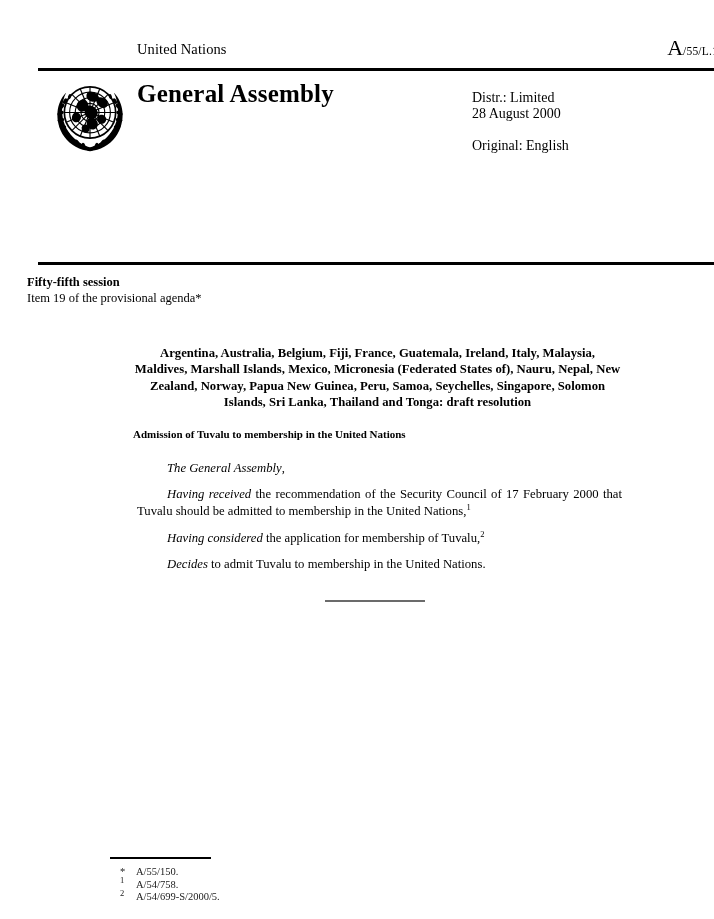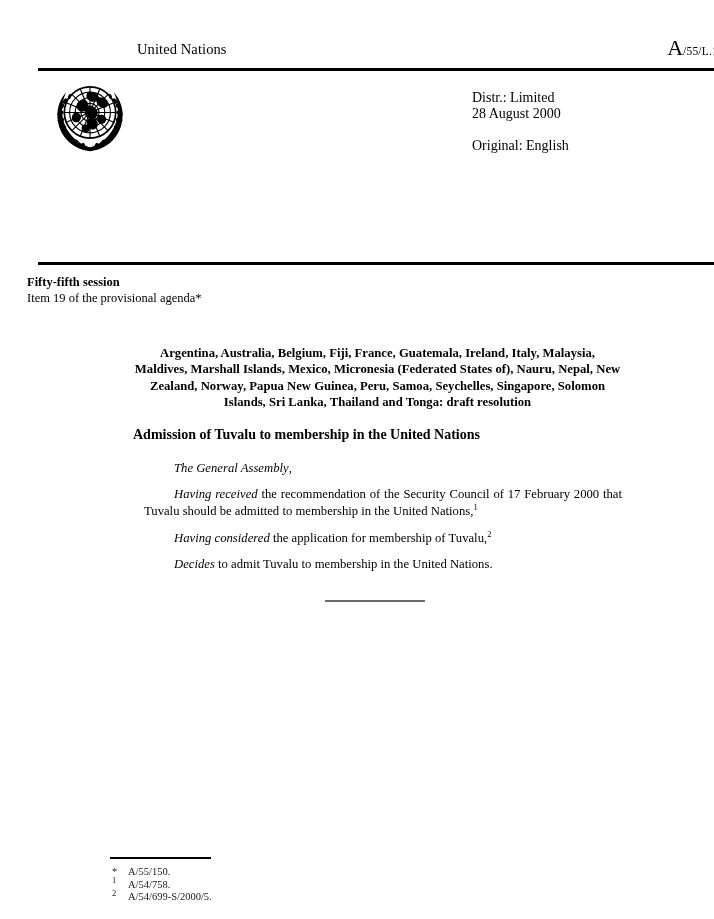--- a/index.html
+++ b/index.html
@@ -112,35 +112,35 @@
     font-weight: bold;
     line-height: 16.4px;
     text-align: center;
   }
 
   .res-title {
     position: absolute;
     left: 133px;
     top: 425px;
     width: 489px;
-    font-size: 14px;
+    font-size: 11px;
     font-weight: bold;
     line-height: 19px;
   }
 
   .body-block {
     position: absolute;
     left: 133px;
     top: 460px;
     width: 489px;
     font-size: 12.7px;
     line-height: 17.2px;
   }
   .body-block p {
-    margin: 0 0 9px 11px;
+    margin: 0 0 9px 4px;
     text-indent: 30px;
     text-align: justify;
   }
   .body-block p:last-child { margin-bottom: 0; }
   .body-block i { font-style: italic; }
   .body-block sup {
     font-size: 8.5px;
     vertical-align: super;
     line-height: 0;
   }
@@ -158,21 +158,21 @@
   .footnote-rule {
     position: absolute;
     left: 110px;
     top: 857px;
     width: 101px;
     height: 1.6px;
     background: #000000;
   }
   .footnotes {
     position: absolute;
-    left: 112px;
+    left: 120px;
     top: 866px;
     font-size: 10.5px;
     line-height: 12.5px;
     color: #1a1a1a;
   }
   .footnotes .fn { white-space: nowrap; }
   .footnotes .marker {
     display: inline-block;
     width: 16px;
     text-align: left;
@@ -262,20 +262,21 @@
         <path d="M78 52 C86 50 93 55 95 63 C97 71 92 80 84 83 C76 86 67 81 65 72 C63 63 70 54 78 52 Z"></path>
         <path d="M94 68 C103 66 113 71 118 79 C123 87 120 98 112 102 C104 106 93 102 88 94 C83 86 86 70 94 68 Z"></path>
         <path d="M100 100 C108 98 117 104 120 112 C123 120 118 129 110 131 C102 133 94 127 92 119 C90 111 93 102 100 100 Z"></path>
         <path d="M62 86 C69 85 75 90 76 97 C77 104 72 111 65 112 C58 113 52 107 52 100 C52 93 56 87 62 86 Z"></path>
         <path d="M128 92 C136 91 143 97 143 104 C143 111 137 117 130 116 C123 115 118 109 119 102 C120 95 123 93 128 92 Z"></path>
         <path d="M86 118 C93 117 99 122 99 129 C99 136 93 141 87 140 C81 139 77 133 78 126 C79 120 82 119 86 118 Z"></path>
       </g>
     </svg>
   </div>
 
+  <div class="ga-title">General Assembly</div>
 
   <div class="distr-block">
     <div>Distr.: Limited</div>
     <div>28 August 2000</div>
     <div class="gap"></div>
     <div>Original: English</div>
   </div>
 
   <div class="rule-thick rule-bottom"></div>
 

